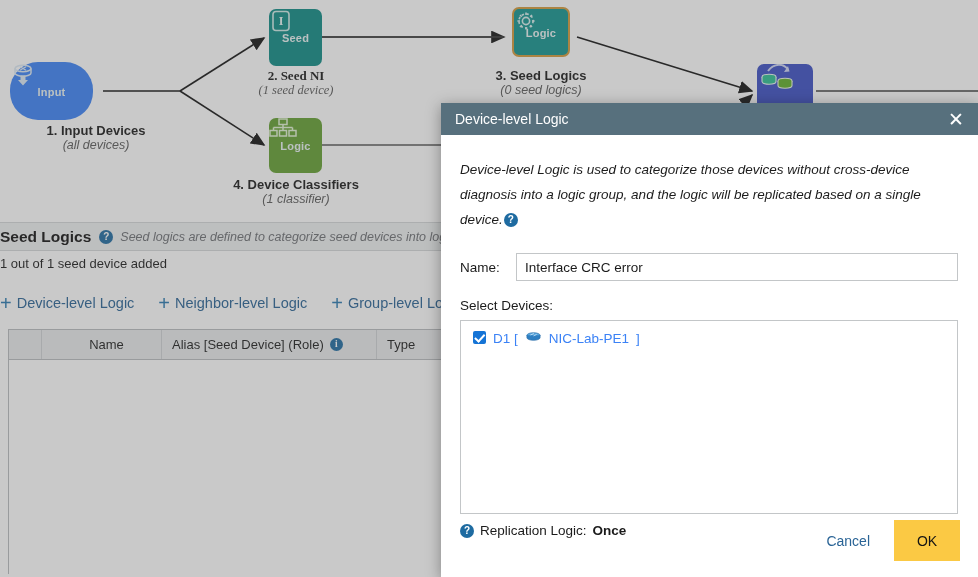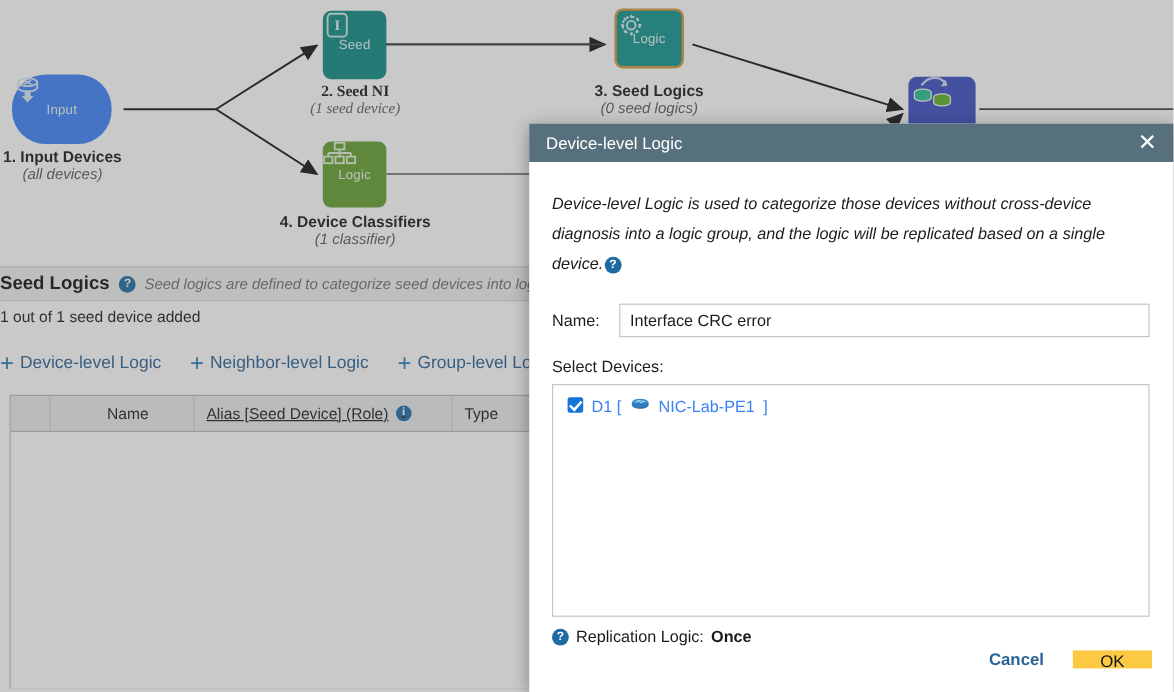--- a/index.html
+++ b/index.html
@@ -13,21 +13,21 @@
   #bg-page{position:absolute;inset:0;background:#ffffff;}
 
   .diagram{position:absolute;left:0;top:0;width:978px;height:215px;background:#fff;}
   .diagram svg{position:absolute;left:0;top:0;}
 
   .node-label{position:absolute;text-align:center;font-size:13px;color:#1a1a1a;font-weight:700;line-height:15px;white-space:nowrap;}
   .node-sub{font-weight:400;font-style:italic;color:#5a5a5a;font-size:12.5px;display:block;}
 
   .nodebox{position:absolute;border-radius:7px;display:flex;flex-direction:column;
            align-items:center;justify-content:center;color:#fff;}
-  .nodebox .ntxt{font-size:11px;font-weight:400;letter-spacing:.2px;margin-top:1px;color:#e9f3f3;}
+  .nodebox .ntxt{font-size:11px;font-weight:700;letter-spacing:.2px;margin-top:1px;color:#e9f3f3;}
 
   
   .section-bar{position:absolute;left:0;top:222px;width:978px;height:29px;background:#eef0f1;
       border-top:1px solid #d4d7d9;border-bottom:1px solid #d4d7d9;display:flex;align-items:center;padding-left:0px;box-sizing:border-box;}
   .section-title{font-size:15.5px;font-weight:700;color:#111;}
   .section-hint{font-size:12.5px;font-style:italic;color:#6d7074;margin-left:7px;white-space:nowrap;overflow:hidden;}
 
   .countline{position:absolute;left:0;top:256px;font-size:13px;color:#1b1b1b;}
 
   .addrow{position:absolute;left:0;top:295px;display:flex;gap:24px;align-items:center;}
@@ -35,21 +35,21 @@
   .plus{font-size:20px;line-height:14px;color:#2a7ab0;font-weight:400;}
 
   .tbl{position:absolute;left:8px;top:329px;width:962px;height:245px;
        border:1px solid #b9bcbe;border-top:1px solid #b9bcbe;box-sizing:border-box;background:#fff;}
   .thead{display:flex;height:29px;background:#e9ebec;border-bottom:1px solid #b9bcbe;align-items:center;}
   .th{font-size:13px;color:#1c1c1c;display:flex;align-items:center;gap:6px;box-sizing:border-box;
       height:29px;line-height:29px;border-right:1px solid #cfd2d4;padding-left:10px;}
   .tbody{height:214px;background:#fff;}
   .col-check{width:33px;padding-left:0;}
   .col-name{width:120px;justify-content:center;}
-  .col-alias{width:215px;text-decoration:underline;}
+  .col-alias{width:215px;}
   .col-type{width:120px;}
   .col-rest{flex:1;border-right:none;}
 
   .iinfo{display:inline-block;width:13px;height:13px;border-radius:50%;background:#1e6ba1;color:#fff;
       font-size:9.5px;font-weight:700;line-height:13px;text-align:center;font-family:"Liberation Serif",serif;}
   .qmark{display:inline-block;width:14px;height:14px;border-radius:50%;background:#1e6ba1;color:#fff;
       font-size:10px;font-weight:700;line-height:14px;text-align:center;}
 
   
   #dim{position:absolute;inset:0;background:rgba(86,86,86,0.32);z-index:40;}
@@ -75,22 +75,22 @@
   .m-listitem{display:flex;align-items:flex-start;gap:7px;font-size:13.5px;color:#3b82f6;}
   .cbx{width:13px;height:13px;border-radius:2px;background:#1574d6;position:relative;flex:none;}
   .cbx::after{content:"";position:absolute;left:4px;top:1px;width:3.5px;height:7.5px;border:solid #fff;
         border-width:0 2px 2px 0;transform:rotate(42deg);}
   .rtr{width:17px;height:11px;flex:none;}
 
   .m-rep{display:flex;align-items:center;gap:6px;margin-top:9px;font-size:13.5px;color:#1b1b1b;}
   .m-rep b{font-weight:700;}
 
   .m-footer{position:absolute;right:18px;bottom:16px;display:flex;align-items:center;gap:14px;}
-  .btn-cancel{color:#2a6496;font-size:14px;cursor:pointer;padding:4px 10px;font-weight:bold;}
-  .btn-ok{background:#fbc944;border:none;width:66px;height:15px;font-size:14px;color:#141414;
+  .btn-cancel{color:#2a6496;font-size:14px;cursor:pointer;padding:4px 10px;}
+  .btn-ok{background:#fbc944;border:none;width:66px;height:41px;font-size:14px;color:#141414;
         cursor:pointer;font-family:"Liberation Sans",sans-serif;}
 </style>
 </head>
 <body>
 
 <div id="bg-page">
 
   <div class="diagram">
     <svg width="978" height="215">
       <defs>
@@ -119,21 +119,21 @@
 
     <div class="nodebox" style="left:10px;top:62px;width:83px;height:58px;border-radius:28px;background:#3b82f6;">
       <svg width="26" height="26" viewBox="0 0 26 26">
         <ellipse cx="13" cy="6.5" rx="8" ry="3.2" fill="none" stroke="#dce9f5" stroke-width="1.5"></ellipse>
         <path d="M5,6.5 L5,11 a8,3.2 0 0 0 16,0 L21,6.5" fill="none" stroke="#dce9f5" stroke-width="1.5"></path>
         <path d="M10,4.8 L16,8.2 M16,4.8 L10,8.2" stroke="#dce9f5" stroke-width="1.3"></path>
         <path d="M10.5,13.5 L15.5,13.5 L15.5,18 L18,18 L13,23.5 L8,18 L10.5,18 z" fill="#dce9f5"></path>
       </svg>
       <span class="ntxt">Input</span>
     </div>
-    <div class="node-label" style="left:0px;top:123px;width:104px;">
+    <div class="node-label" style="left:0px;top:123px;width:104px;padding-left:44px;">
       <span>1. Input Devices</span>
       <span class="node-sub">(all devices)</span>
     </div>
 
     <div class="nodebox" style="left:269px;top:9px;width:53px;height:57px;background:#0e8b85;">
       <svg width="24" height="24" viewBox="0 0 24 24">
         <rect x="4" y="2.5" width="16" height="19" rx="3" fill="none" stroke="#cfeae8" stroke-width="1.6"></rect>
         <text x="12" y="16" text-anchor="middle" font-size="12" font-family="Liberation Serif, serif" font-weight="700" fill="#e7f6f5">I</text>
       </svg>
       <span class="ntxt">Seed</span>

